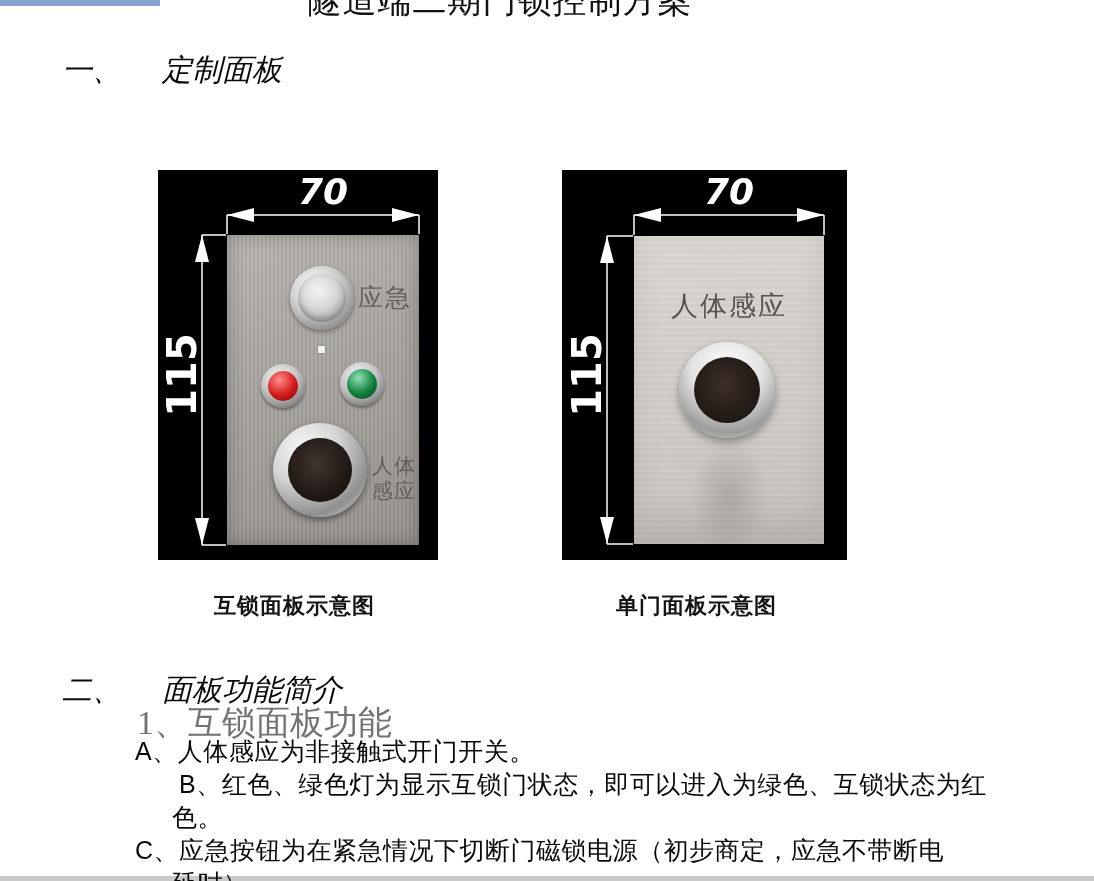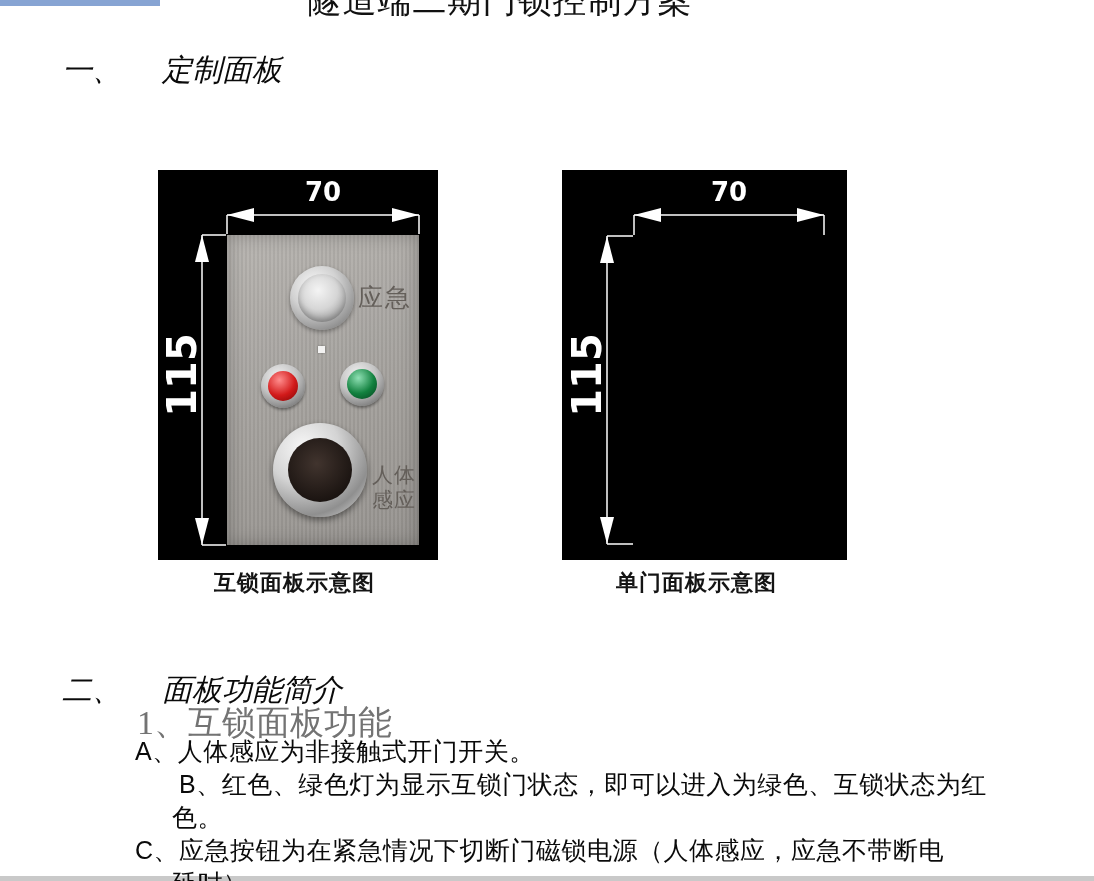--- a/index.html
+++ b/index.html
@@ -26,21 +26,21 @@
   .sec2{left:62px;top:646px;margin-top:24px;}
 
   
   .figure{background:#000;overflow:hidden;}
   .fig-left{left:158px;top:170px;width:280px;height:390px;}
   .fig-right{left:562px;top:170px;width:285px;height:390px;}
   .dim-num{
     font-family:"DejaVu Sans",sans-serif;font-weight:bold;color:#fff;
     text-align:center;white-space:nowrap;
   }
-  .dim-w{top:1px;font-size:26px;line-height:42px;width:80px;}
+  .dim-w{top:1px;font-size:36px;line-height:42px;width:80px;font-style:italic;}
   .dim-h{font-size:40px;line-height:44px;width:120px;height:44px;transform:rotate(-90deg);}
   .fig-svg{left:0;top:0;}
 
   
   .panel-metal{
     left:69px;top:65px;width:192px;height:310px;
     background:
       repeating-linear-gradient(90deg,rgba(255,255,255,.05) 0 2px,rgba(0,0,0,.04) 2px 4px),
       linear-gradient(160deg,#b7b4b0 0%,#a5a29e 45%,#939general 0,#95928e 100%);
     background:
@@ -89,21 +89,21 @@
   .sensor-outer-metal{
     left:46px;top:188px;width:94px;height:94px;
     background:radial-gradient(circle at 32% 26%,#f7f7f7,#d4d4d4 38%,#8f8f8f 72%,#dadada 96%);
     box-shadow:0 3px 6px rgba(0,0,0,.45);
   }
   .sensor-inner-dark{
     left:15px;top:15px;width:64px;height:64px;
     background:radial-gradient(circle at 45% 40%,#41342e,#1c1512 70%,#0f0b09);
   }
   .lbl-sensor-2line{
-    left:145px;top:227px;font-size:21px;line-height:25px;letter-spacing:1px;text-align:left;
+    left:145px;top:218px;font-size:21px;line-height:25px;letter-spacing:1px;text-align:left;
   }
   .lbl-sensor-1line{
     left:0;top:52px;width:190px;text-align:center;font-size:27px;letter-spacing:2px;color:#57524d;
   }
   .sensor2-outer{
     left:45px;top:106px;width:96px;height:96px;
     background:radial-gradient(circle at 50% 28%,#ffffff,#e2e2e2 42%,#9b9b9b 75%,#cfcfcf 96%);
     box-shadow:0 4px 8px rgba(0,0,0,.35);
   }
   .sensor2-inner{
@@ -111,21 +111,21 @@
     background:radial-gradient(circle at 46% 42%,#3c2f28,#221a15 65%,#140f0c);
   }
   .sensor2-shadow{
     left:55px;top:200px;width:80px;height:120px;border-radius:50%;
     background:radial-gradient(ellipse at center,rgba(0,0,0,.14),rgba(0,0,0,0) 70%);
   }
 
   
   .caption{
     font-family:"Liberation Sans",sans-serif;font-weight:600;
-    font-size:22px;color:#141414;letter-spacing:1px;white-space:nowrap;
+    font-size:22px;color:#141414;letter-spacing:1px;white-space:nowrap;margin-top:23px;
   }
   .cap-left{left:214px;top:568px;}
   .cap-right{left:616px;top:568px;font-family:Liberation Serif, serif;}
 
   
   .list-sub{
     left:137px;top:700px;font-size:34px;color:#737373;white-space:nowrap;
   }
   .body-line{
     font-family:"Liberation Sans",sans-serif;font-size:25px;color:#0a0a0a;
@@ -189,20 +189,27 @@
     </g>
   </svg>
 
   <div class="abs dim-num dim-w" style="left:125px;">70</div>
   <div class="abs dim-num dim-h" style="left:-36px;top:183px;">115</div>
 </div>
 <div class="abs caption cap-left">互锁面板示意图</div>
 
 <div class="abs figure fig-right">
 
+  <div class="abs panel-light">
+    <div class="abs lbl-sensor-1line panel-label">人体感应</div>
+    <div class="abs sensor2-shadow"></div>
+    <div class="abs circle sensor2-outer">
+      <div class="abs circle sensor2-inner"></div>
+    </div>
+  </div>
 
   <svg class="abs fig-svg" width="285" height="390">
     <g stroke="#ffffff" stroke-width="1.5" fill="#ffffff">
       <line x1="72" y1="45" x2="262" y2="45"></line>
       <polygon points="72,45 99,38 99,52" stroke="none"></polygon>
       <polygon points="262,45 235,38 235,52" stroke="none"></polygon>
       <line x1="72" y1="45" x2="72" y2="65"></line>
       <line x1="262" y1="45" x2="262" y2="65"></line>
       <line x1="45" y1="66" x2="45" y2="374"></line>
       <polygon points="45,66 38,93 52,93" stroke="none"></polygon>
@@ -218,14 +225,14 @@
 <div class="abs caption cap-right">单门面板示意图</div>
 
 <div class="abs sec-head sec2">
   <span class="num">二、</span><span>面板功能简介</span>
 </div>
 
 <div class="abs list-sub">1、互锁面板功能</div>
 <div class="abs body-line line-a">A、人体感应为非接触式开门开关。</div>
 <div class="abs body-line line-b1">B、红色、绿色灯为显示互锁门状态，即可以进入为绿色、互锁状态为红</div>
 <div class="abs body-line line-b2">色。</div>
-<div class="abs body-line line-c1">C、应急按钮为在紧急情况下切断门磁锁电源（人体感应，应急不带断电</div>
+<div class="abs body-line line-c1">C、应急按钮为在紧急情况下切断门磁锁电源（初步商定，应急不带断电</div>
 <div class="abs body-line line-c2">延时）</div>
 
 </body></html>

